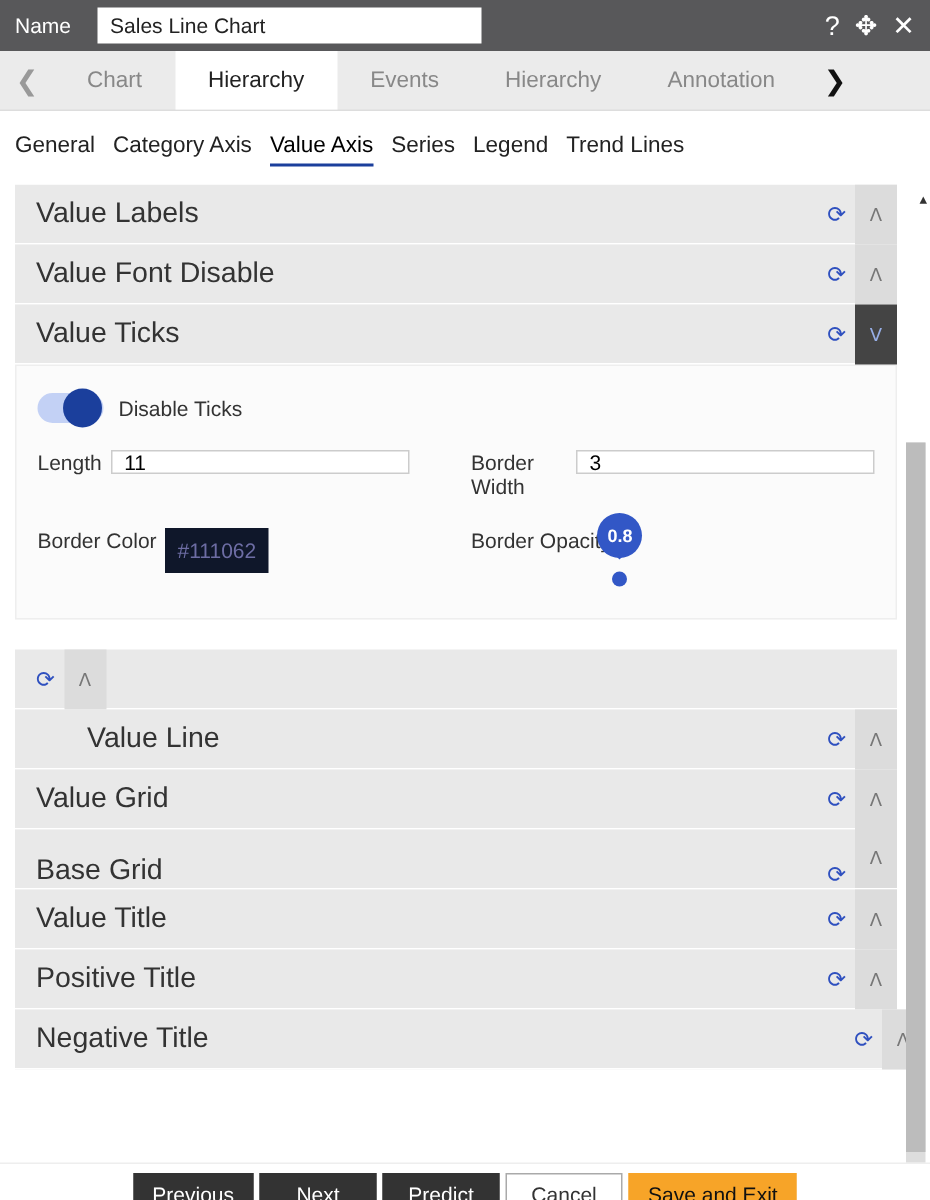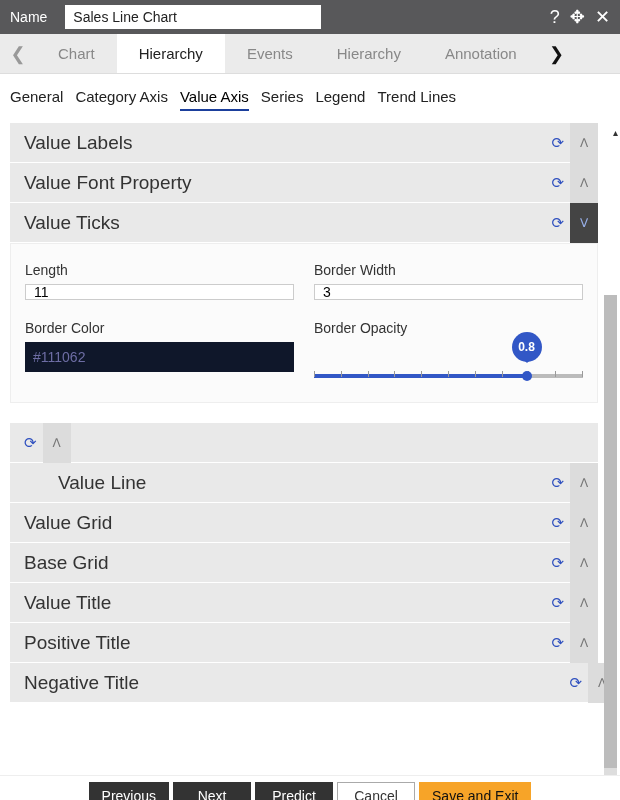--- a/index.html
+++ b/index.html
@@ -34,21 +34,21 @@
 .collapse-btn { width: 28px; height: 40px; display: flex; align-items: center; justify-content: center; cursor: pointer; margin-right: -14px; background: #dcdcdc;}
 .collapse-btn.dark { background: #444; color: #97aee6; }
 .chevron { font-size: 12px; color: #777; }
 .collapse-btn.dark .chevron { color: #97aee6; }
 
 .section-body { background: #fbfbfb; padding: 18px 14px 24px 14px; border: 1px solid #eee; }
 .toggle-row { display: flex; align-items: center; gap: 10px; margin-bottom: 18px; }
 .toggle { width: 44px; height: 20px; background: #c3d1f5; border-radius: 10px; position: relative; cursor: pointer; }
 .toggle-knob { position: absolute; right: 1px; top: -3px; width: 26px; height: 26px; background: #1b3f9c; border-radius: 50%; }
 .field-row { display: flex; gap: 20px; }
-.field { flex: 1; display: flex; flex-direction: column; gap: 6px; }
+.field { flex: 1; display: flex; flex-direction: row; gap: 6px; }
 .field label { font-size: 14px; color: #333; }
 .field input[type=text] { height: 16px; border: 1px solid #ccc; padding: 0 8px; font-size: 14px; }
 .color-swatch { height: 30px; background: #0f172a; color: #6d6da4; display: flex; align-items: center; padding: 0 8px; font-size: 14px; cursor: pointer; }
 .slider-wrap { position: relative; height: 36px; display: flex; align-items: flex-end; }
 .slider-track { position: relative; width: 100%; height: 4px; background: linear-gradient(to right, #3257c6 79%, #bbb 79%); }
 .slider-ticks { position:absolute; bottom:-3px; left:0; right:0; height:10px; display:flex; justify-content:space-between;}
 .slider-ticks span{ width:1px; height:6px; background:#999; display:block;}
 .slider-thumb { position: absolute; left: 79%; bottom: -3px; transform: translateX(-50%); width: 10px; height: 10px; background: #3257c6; border-radius: 50%; }
 .slider-tooltip { position: absolute; left: 79%; bottom: 16px; transform: translateX(-50%); background: #3257c6; color: #fff; width: 30px; height: 30px; border-radius: 50%; display: flex; align-items: center; justify-content: center; font-size: 12px; font-weight: bold; }
 .slider-tooltip::after { content: ""; position: absolute; bottom: -6px; left: 50%; transform: translateX(-50%); border: 5px solid transparent; border-top-color: #3257c6; }
@@ -98,36 +98,42 @@
 
   <div class="section-header" style="margin-right:18px;">
     <span class="section-title">Value Labels</span>
     <span class="refresh-icon">⟳</span>
     <div class="collapse-btn">
         <span class="chevron">ᐱ</span>
       </div>
   </div>
 
   <div class="section-header" style="margin-right:18px;">
-    <span class="section-title">Value Font Property</span>
+    <span class="section-title">Value Font Disable</span>
     <span class="refresh-icon">⟳</span>
     <div class="collapse-btn">
         <span class="chevron">ᐱ</span>
       </div>
   </div>
 
   <div class="section-header" style="margin-right:18px;">
     <span class="section-title">Value Ticks</span>
     <span class="refresh-icon">⟳</span>
     <div class="collapse-btn dark">
         <span class="chevron">ᐯ</span>
       </div>
   </div>
 
   <div class="section-body" style="margin-right:18px;">
+    <div class="toggle-row">
+      <div class="toggle">
+          <div class="toggle-knob"></div>
+        </div>
+      <span>Disable Ticks</span>
+    </div>
     <div class="field-row">
       <div class="field">
         <label>Length</label>
         <input type="text" value="11" style="">
       </div>
       <div class="field">
         <label>Border Width</label>
         <input type="text" value="3" style="">
       </div>
     </div>
@@ -177,21 +183,21 @@
         <span class="chevron">ᐱ</span>
       </div>
   </div>
   <div class="section-header" style="margin-right:18px;">
     <span class="section-title">Value Grid</span>
     <span class="refresh-icon">⟳</span>
     <div class="collapse-btn">
         <span class="chevron">ᐱ</span>
       </div>
   </div>
-  <div class="section-header" style="margin-right:18px;">
+  <div class="section-header" style="margin-right:18px;align-items:flex-end;">
     <span class="section-title">Base Grid</span>
     <span class="refresh-icon">⟳</span>
     <div class="collapse-btn">
         <span class="chevron">ᐱ</span>
       </div>
   </div>
   <div class="section-header" style="margin-right:18px;">
     <span class="section-title">Value Title</span>
     <span class="refresh-icon">⟳</span>
     <div class="collapse-btn">

